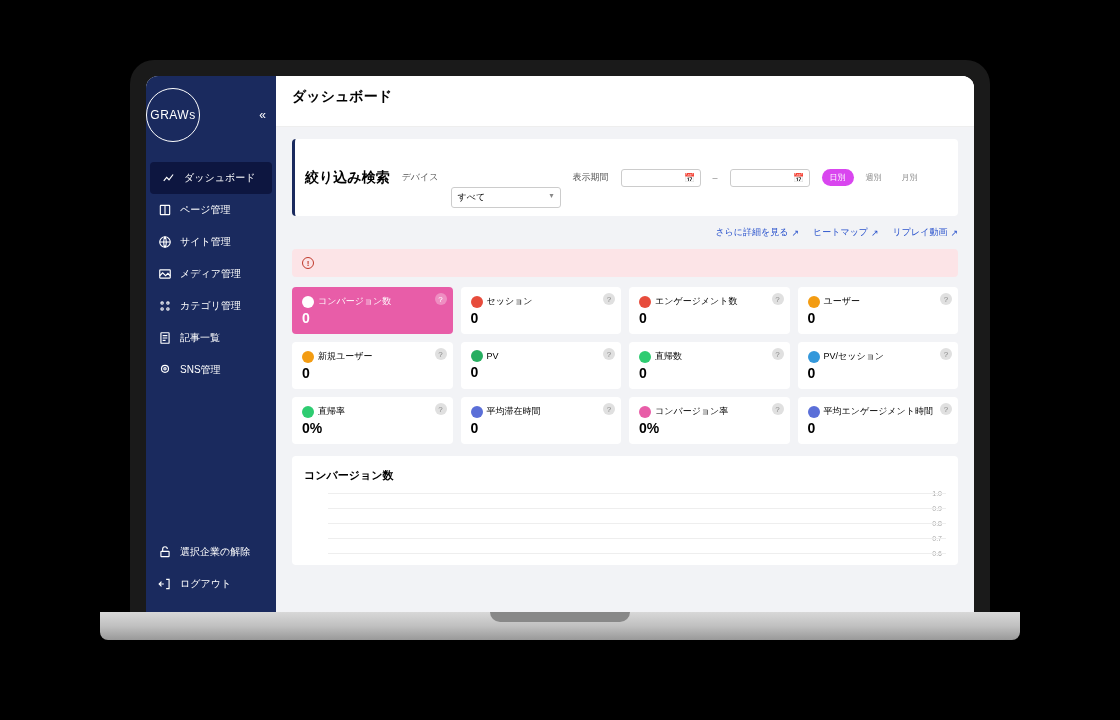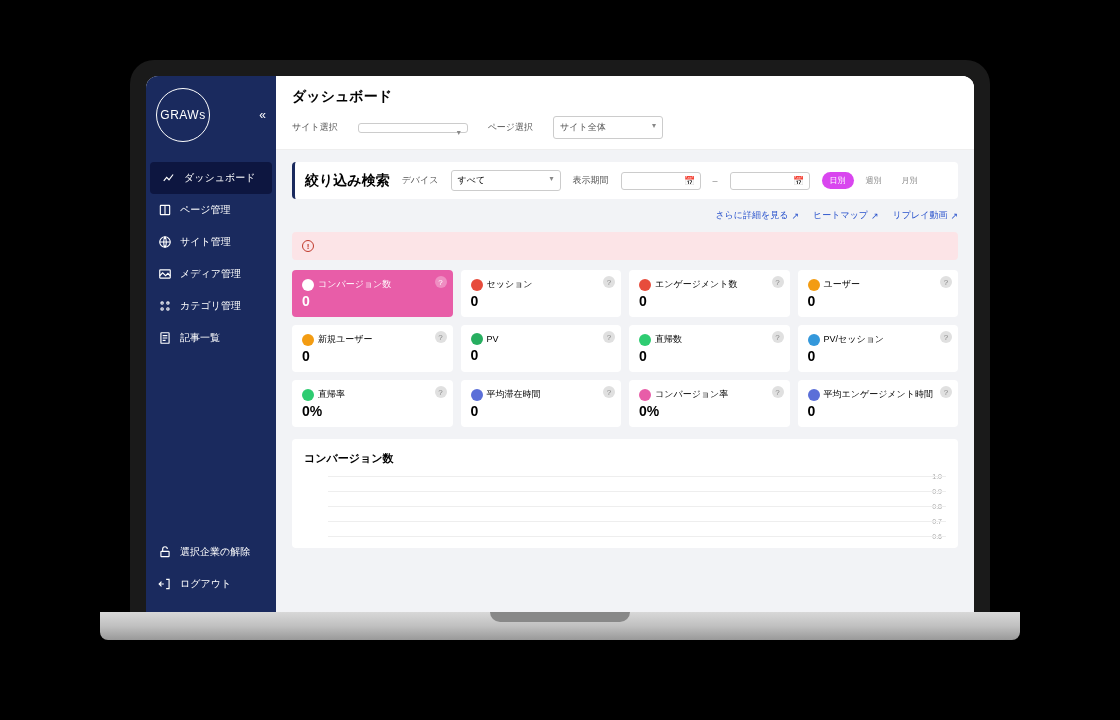--- a/index.html
+++ b/index.html
@@ -2,39 +2,39 @@
 <html><head>
 <meta charset="utf-8">
 <style>
 * { margin: 0; padding: 0; box-sizing: border-box; font-family: -apple-system, BlinkMacSystemFont, "Segoe UI", sans-serif; }
 body { background: #000; width: 1120px; height: 720px; overflow: hidden; position: relative; }
 .laptop-frame { position: absolute; top: 60px; left: 130px; width: 860px; height: 560px; background: #1a1a1a; border-radius: 24px 24px 0 0; padding: 16px 16px 0 16px; }
 .laptop-base { position: absolute; bottom: 80px; left: 100px; width: 920px; height: 28px; background: linear-gradient(180deg, #d8d8d8 0%, #c0c0c0 50%, #999 100%); border-radius: 0 0 8px 8px; }
 .laptop-base::before { content: ""; position: absolute; top: 0; left: 50%; transform: translateX(-50%); width: 140px; height: 10px; background: #888; border-radius: 0 0 10px 10px; }
 .screen { width: 100%; height: 100%; background: #fff; border-radius: 12px 12px 0 0; overflow: hidden; display: flex; font-size: 10px; }
 .sidebar { width: 130px; background: #1a2a5e; color: #fff; display: flex; flex-direction: column; padding-top: 12px; }
-.logo-wrap { display: flex; align-items: center; justify-content: space-between; padding: 0 10px 12px 10px; }
+.logo-wrap { display: flex; align-items: center; justify-content: space-between; padding: 0 10px 12px 0; }
 .logo { width: 54px; height: 54px; border: 1.5px solid #fff; border-radius: 50%; display: flex; align-items: center; justify-content: center; font-size: 12px; letter-spacing: 0.5px; }
 .collapse-btn { color: #fff; font-size: 12px; cursor: pointer; }
 .nav { list-style: none; margin-top: 8px; }
 .nav li { display: flex; align-items: center; gap: 8px; padding: 9px 12px; font-size: 10px; cursor: pointer; }
 .nav li.active { background: #0d1640; border-radius: 4px; margin: 0 4px; }
 .nav-icon { width: 14px; height: 14px; display: inline-flex; align-items: center; justify-content: center; }
 .nav-bottom { margin-top: auto; margin-bottom: 20px; }
 .main { flex: 1; background: #f2f3f6; overflow: hidden; }
 .topbar { background: #fff; padding: 12px 16px 10px 16px; border-bottom: 1px solid #eee; }
 .page-title { font-size: 14px; font-weight: 600; margin-bottom: 10px; }
 .selects-row { display: flex; gap: 20px; align-items: center; }
 .sel-label { font-size: 9px; color: #555; }
 .sel { border: 1px solid #ccc; background: #fff; border-radius: 3px; padding: 4px 20px 4px 6px; font-size: 9px; color: #555; min-width: 110px; position: relative; }
 .sel::after { content: "▾"; position: absolute; right: 6px; color: #888; font-size: 8px; }
 .filter-bar { background: #fff; margin: 12px 16px 0 16px; padding: 8px 10px; border-radius: 4px; display: flex; align-items: center; gap: 12px; border-left: 3px solid #1a2a5e; }
 .filter-title { font-size: 14px; font-weight: 600; }
 .filter-label { font-size: 9px; color: #555; }
-.filter-sel { border: 1px solid #ccc; border-radius: 3px; padding: 3px 20px 3px 6px; font-size: 9px; min-width: 110px; position: relative; }
+.filter-sel { border: 1px solid #ccc; border-radius: 3px; padding: 3px 20px 3px 6px; font-size: 9px; min-width: 110px; position: relative; margin-top: 40px; }
 .filter-sel::after { content: "▾"; position: absolute; right: 6px; color: #888; font-size: 8px; }
 .date-input { border: 1px solid #ccc; border-radius: 3px; padding: 3px 6px; width: 80px; height: 18px; font-size: 9px; position: relative; }
 .date-input::after { content: "📅"; position: absolute; right: 4px; font-size: 9px; }
 .date-sep { color: #888; font-size: 9px; }
 .period-btns { display: flex; gap: 4px; align-items: center; }
 .period-btn { font-size: 8px; padding: 3px 8px; border-radius: 10px; color: #888; cursor: pointer; }
 .period-btn.active { background: #d946ef; color: #fff; }
 .links-row { display: flex; gap: 14px; justify-content: flex-end; padding: 10px 16px 0 16px; }
 .link { color: #2952cc; font-size: 9px; display: flex; align-items: center; gap: 3px; cursor: pointer; }
 .alert { background: #fce4e7; color: #c0392b; margin: 10px 16px 0 16px; padding: 8px 10px; border-radius: 4px; font-size: 9px; display: flex; align-items: center; gap: 6px; }
@@ -113,20 +113,29 @@
         </li>
         <li>
           <span class="nav-icon">
             <svg width="14" height="14" viewBox="0 0 24 24" fill="none" stroke="#fff" stroke-width="2">
                 <rect x="5" y="3" width="14" height="18" rx="1"></rect>
                 <path d="M8 8h8M8 12h8M8 16h5"></path>
               </svg>
           </span>
           <span>記事一覧</span>
         </li>
+        <li>
+          <span class="nav-icon">
+            <svg width="14" height="14" viewBox="0 0 24 24" fill="none" stroke="#fff" stroke-width="2">
+                <circle cx="12" cy="10" r="6"></circle>
+                <circle cx="12" cy="10" r="2"></circle>
+              </svg>
+          </span>
+          <span>SNS管理</span>
+        </li>
       </ul>
       <ul class="nav nav-bottom">
         <li>
           <span class="nav-icon">
             <svg width="14" height="14" viewBox="0 0 24 24" fill="none" stroke="#fff" stroke-width="2">
                 <rect x="5" y="11" width="14" height="9" rx="1"></rect>
                 <path d="M8 11V7a4 4 0 0 1 8 0"></path>
               </svg>
           </span>
           <span>選択企業の解除</span>
@@ -138,26 +147,20 @@
               </svg>
           </span>
           <span>ログアウト</span>
         </li>
       </ul>
     </aside>
 
     <main class="main">
       <div class="topbar">
         <div class="page-title">ダッシュボード</div>
-        <div class="selects-row">
-          <span class="sel-label">サイト選択</span>
-          <div class="sel"></div>
-          <span class="sel-label">ページ選択</span>
-          <div class="sel">サイト全体</div>
-        </div>
       </div>
 
       <div class="filter-bar">
         <span class="filter-title">絞り込み検索</span>
         <span class="filter-label">デバイス</span>
         <div class="filter-sel">すべて</div>
         <span class="filter-label">表示期間</span>
         <div class="date-input"></div>
         <span class="date-sep">–</span>
         <div class="date-input"></div>

